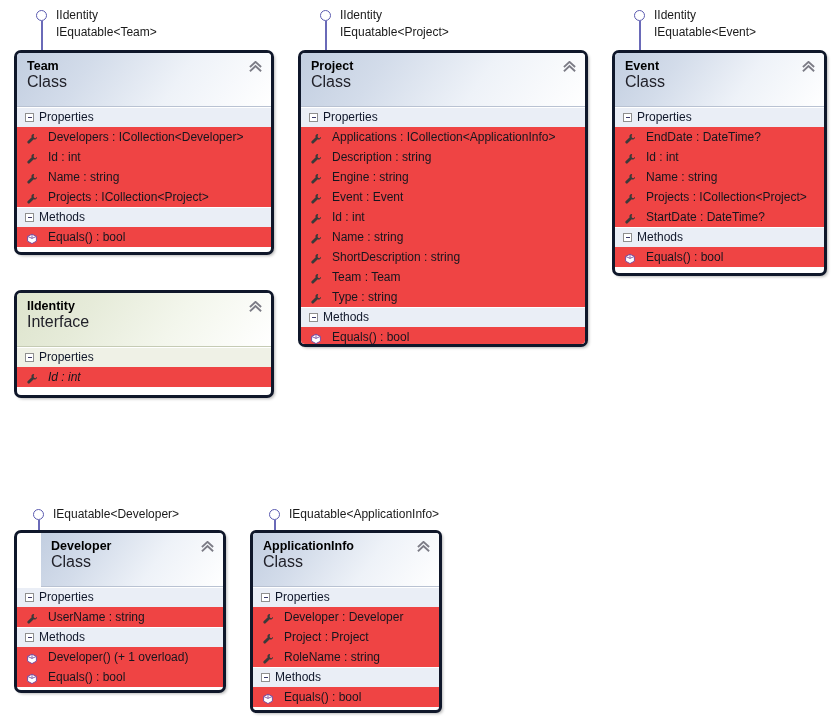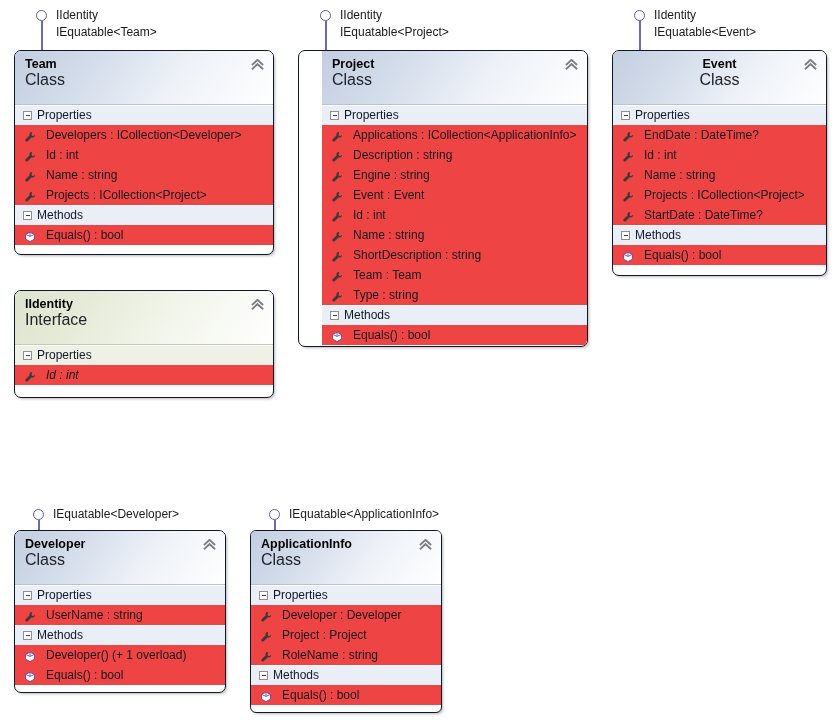--- a/index.html
+++ b/index.html
@@ -54,21 +54,21 @@
     font-size: 12px;
     color: #1a1a1a;
     line-height: 17px;
   }
   .lolli-labels div { white-space: nowrap; }
 
   
   .uml-box {
     position: absolute;
     box-sizing: border-box;
-    border: 1px solid #0f172a;
+    border: 3px solid #0f172a;
     border-radius: 7px;
     background: #ffffff;
     overflow: hidden;
     box-shadow: 2px 2px 3px -1px rgba(0,0,0,0.28);
   }
 
   .uml-header {
     position: relative;
     box-sizing: border-box;
     padding: 6px 10px 0 10px;
@@ -222,21 +222,21 @@
       </div>
     </div>
     <div class="lollipop" style="left: 320px; top: 10px;">
       <div class="lolli-circle"></div>
       <div class="lolli-stem" style="height: 40px;"></div>
       <div class="lolli-labels">
         <div>IIdentity</div>
         <div>IEquatable&lt;Project&gt;</div>
       </div>
     </div>
-    <div class="uml-box kind-class" style="left: 298px; top: 50px; width: 290px; height: 297px; padding-left: 23px;">
+    <div class="uml-box kind-class" style="left: 298px; top: 50px; width: 290px; height: 297px;">
       <div class="uml-header" style="height: 54px;">
         <div class="uml-title">Project</div>
         <div class="uml-kind">Class</div>
         <div class="chevron"><svg viewBox="0 0 13 11" width="13" height="11">
             <path d="M1.6 5.4 L6.5 0.9 L11.4 5.4" fill="none" stroke="#7c7c86" stroke-width="1.9" stroke-linecap="square"></path>
             <path d="M1.6 9.6 L6.5 5.1 L11.4 9.6" fill="none" stroke="#7c7c86" stroke-width="1.9" stroke-linecap="square"></path>
           </svg></div>
       </div>
       <div class="section-head"><span class="toggle"></span><span class="sh-label">Properties</span></div>
       <div class="members">
@@ -278,21 +278,21 @@
     </div>
     <div class="lollipop" style="left: 634px; top: 10px;">
       <div class="lolli-circle"></div>
       <div class="lolli-stem" style="height: 40px;"></div>
       <div class="lolli-labels">
         <div>IIdentity</div>
         <div>IEquatable&lt;Event&gt;</div>
       </div>
     </div>
     <div class="uml-box kind-class" style="left: 612px; top: 50px; width: 215px; height: 226px;">
-      <div class="uml-header" style="height: 54px; text-align: center;">
+      <div class="uml-header" style="height: 54px;">
         <div class="uml-title">Event</div>
         <div class="uml-kind">Class</div>
         <div class="chevron"><svg viewBox="0 0 13 11" width="13" height="11">
             <path d="M1.6 5.4 L6.5 0.9 L11.4 5.4" fill="none" stroke="#7c7c86" stroke-width="1.9" stroke-linecap="square"></path>
             <path d="M1.6 9.6 L6.5 5.1 L11.4 9.6" fill="none" stroke="#7c7c86" stroke-width="1.9" stroke-linecap="square"></path>
           </svg></div>
       </div>
       <div class="section-head"><span class="toggle"></span><span class="sh-label">Properties</span></div>
       <div class="members">
         <div class="member-row"><span class="micon"><svg viewBox="0 0 12 12" width="12" height="12">
@@ -320,21 +320,21 @@
       </div>
     </div>
     <div class="lollipop" style="left: 33px; top: 509px;">
       <div class="lolli-circle"></div>
       <div class="lolli-stem" style="height: 21px;"></div>
       <div class="lolli-labels">
         <div>IEquatable&lt;Developer&gt;</div>
       </div>
     </div>
     <div class="uml-box kind-class" style="left: 14px; top: 530px; width: 212px; height: 163px;">
-      <div class="uml-header" style="height: 54px;">
+      <div class="uml-header" style="height: 54px; margin-left: 24px;">
         <div class="uml-title">Developer</div>
         <div class="uml-kind">Class</div>
         <div class="chevron"><svg viewBox="0 0 13 11" width="13" height="11">
             <path d="M1.6 5.4 L6.5 0.9 L11.4 5.4" fill="none" stroke="#7c7c86" stroke-width="1.9" stroke-linecap="square"></path>
             <path d="M1.6 9.6 L6.5 5.1 L11.4 9.6" fill="none" stroke="#7c7c86" stroke-width="1.9" stroke-linecap="square"></path>
           </svg></div>
       </div>
       <div class="section-head"><span class="toggle"></span><span class="sh-label">Properties</span></div>
       <div class="members">
         <div class="member-row"><span class="micon"><svg viewBox="0 0 12 12" width="12" height="12">

